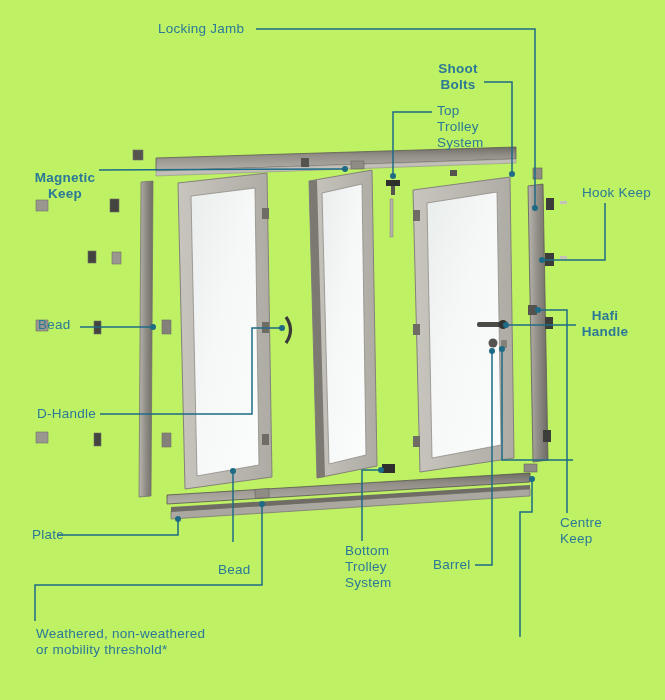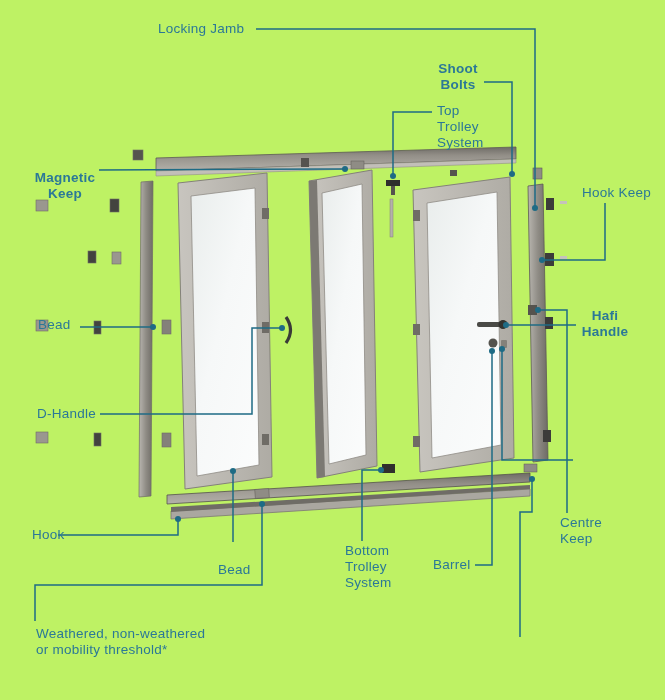--- a/index.html
+++ b/index.html
@@ -188,21 +188,21 @@
 System</div>
   <div class="label center" style="left:25px;top:154px;width:80px;margin-top:16px;">Magnetic
 Keep</div>
   <div class="label" style="left:582px;top:185px;">Hook Keep</div>
   <div class="label" style="left:38px;top:317px;">Bead</div>
   <div class="label center" style="left:574px;top:308px;width:62px;">Hafi
 Handle</div>
   <div class="label" style="left:37px;top:406px;">D-Handle</div>
   <div class="label" style="left:560px;top:515px;">Centre
 Keep</div>
-  <div class="label" style="left:32px;top:527px;">Hook</div>
+  <div class="label" style="left:32px;top:527px;">Plate</div>
   <div class="label" style="left:218px;top:546px;margin-top:16px;">Bead</div>
   <div class="label" style="left:345px;top:543px;">Bottom
 Trolley
 System</div>
   <div class="label" style="left:433px;top:557px;">Barrel</div>
   <div class="label" style="left:36px;top:626px;">Weathered, non-weathered
 or mobility threshold*</div>
 
 </div>
 

